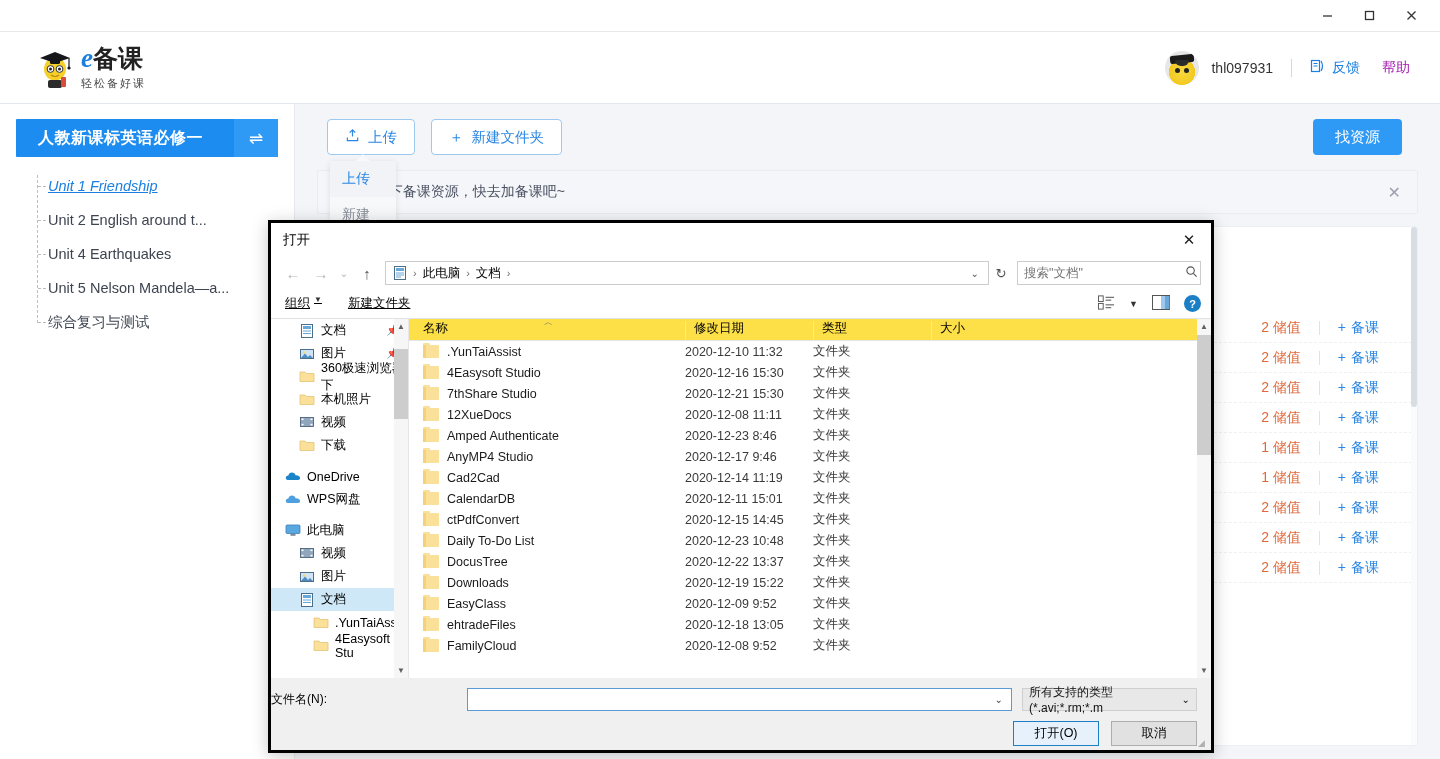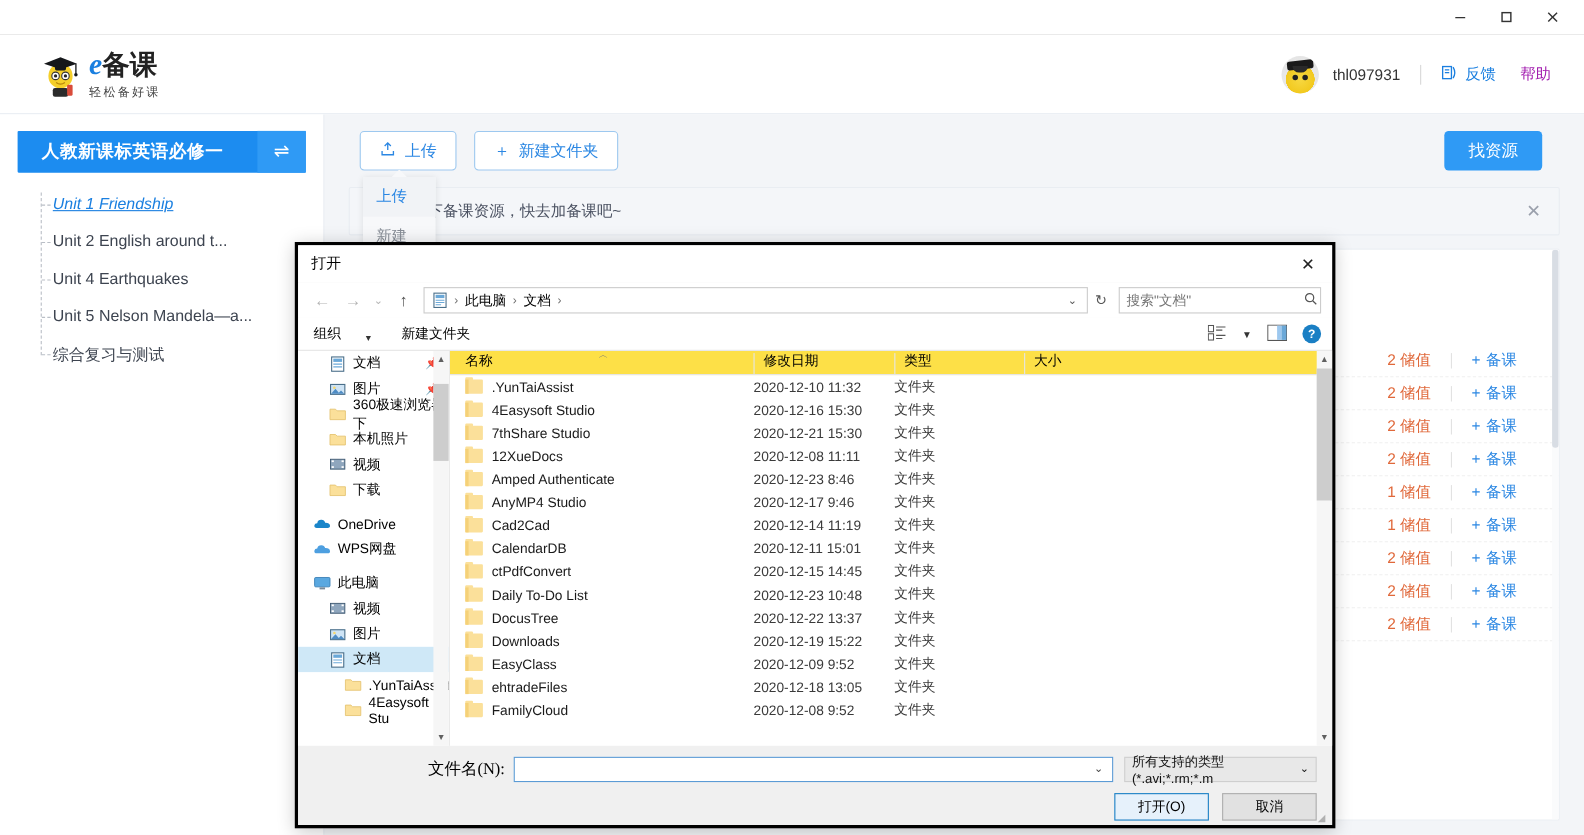--- a/index.html
+++ b/index.html
@@ -179,21 +179,21 @@
   .search input {
     border: none; outline: none; flex: 1; font-size: 12.5px; color: #7a7a7a;
     font-family: "Liberation Sans", sans-serif; background: transparent;
   }
   .search .mg { color: #555; font-size: 12px; }
 
   .dlg-cmd {
     height: 30px; background: #fff; border-bottom: 1px solid #e2e2e2;
     display: flex; align-items: center; padding: 0 10px 0 14px;
   }
-  .cmd { font-size: 12.5px; color: #000; margin-right: 26px; display: flex; align-items: flex-end; gap: 21px; }
+  .cmd { font-size: 12.5px; color: #000; margin-right: 26px; display: flex; align-items: flex-start; gap: 4px; text-decoration: underline; }
   .cmd .car { font-size: 8px; color: #333; }
   .cmd-right { margin-left: auto; display: flex; align-items: center; gap: 14px; }
   .help-circ {
     width: 17px; height: 17px; border-radius: 50%; background: #1a7fc4; color: #fff;
     font-size: 11px; display: flex; align-items: center; justify-content: center; font-weight: bold;
   }
 
   .dlg-main { position: absolute; left: 0; top: 96px; right: 0; bottom: 72px; display: flex; background: #fff; }
   .navpane {
     width: 138px; background: #fff; border-right: 1px solid #e6e6e6; position: relative;
@@ -232,21 +232,21 @@
   }
   .folder::before { content: ""; position: absolute; left: 0; top: -2px; width: 7px; height: 3px; background: #fbe09a; border-radius: 1px 1px 0 0; }
   .folder::after { content: ""; position: absolute; left: 0; top: 0; width: 3px; height: 13px; background: #f5d178; }
   .lp-scroll { position: absolute; right: 0; top: 0; width: 14px; height: 100%; background: #f6f6f6; }
   .lp-scroll .ar { height: 15px; display: flex; align-items: center; justify-content: center; color: #606060; font-size: 8px; }
   .lp-scroll .ar.bot { position: absolute; bottom: 0; width: 14px; }
   .lp-scroll .th { position: absolute; top: 16px; left: 0; width: 14px; height: 120px; background: #cdcdcd; }
 
   .dlg-foot { position: absolute; left: 0; right: 0; bottom: 0; height: 72px; background: #f0f0f0; }
   .fn-row { display: flex; align-items: center; padding: 10px 14px 0 0; }
-  .fn-label { width: 196px; text-align: right; font-size: 15px; padding-right: 8px; font-family: Liberation Serif, serif; }
+  .fn-label { width: 196px; text-align: left; font-size: 12px; padding-right: 8px; }
   .fn-input {
     flex: 1; height: 23px; background: #fff; border: 1px solid #5b9bd5; display: flex; align-items: center;
     padding: 0 4px;
   }
   .fn-input input { border: none; outline: none; flex: 1; font-size: 12.5px; background: transparent; font-family: "Liberation Sans", sans-serif; }
   .fn-input .chev { color: #444; font-size: 10px; padding: 0 4px; }
   .filter {
     width: 175px; height: 23px; margin-left: 10px; background: #e8e8e8; border: 1px solid #cfcfcf;
     display: flex; align-items: center; padding: 0 6px; font-size: 12px; color: #111;
   }

